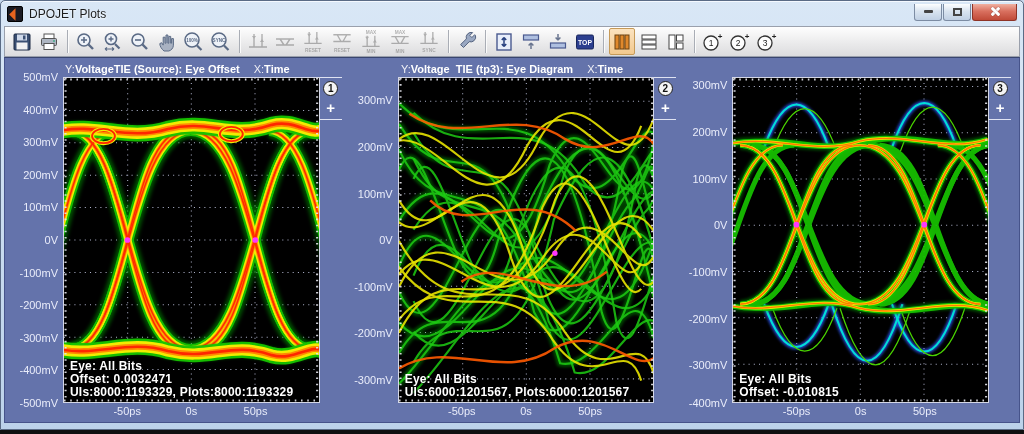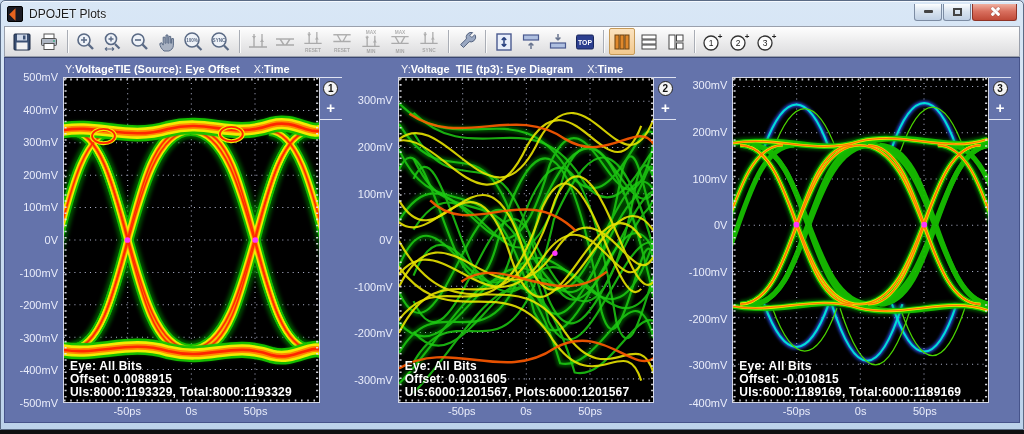--- a/index.html
+++ b/index.html
@@ -349,22 +349,22 @@
           <ellipse cx="161" cy="55" rx="11" ry="7" class="nf" stroke="#f2ec00" stroke-width="4"></ellipse>
           <ellipse cx="161" cy="55" rx="11" ry="7" class="nf" stroke="#ff2600" stroke-width="1.8"></ellipse>
           <circle cx="61" cy="159" r="2.8" fill="#ff35ff"></circle>
           <circle cx="184" cy="159" r="2.8" fill="#ff35ff"></circle>
           <g class="tickline">
             <path d="M0,1.5 H245 M0,316.5 H245 M1.5,0 V318 M243.5,0 V318"></path>
           </g>
         </svg>
         <div class="stats">
           <div>Eye: All Bits</div>
-          <div>Offset: 0.0088915</div>
-          <div>UIs:8000:1193329, Total:8000:1193329</div>
+          <div>Offset: 0.0032471</div>
+          <div>UIs:8000:1193329, Plots:8000:1193329</div>
         </div>
       </div>
       <div class="rail">
         <div class="badge">1</div>
         <div class="plus">+</div>
         <div class="rline"></div>
       </div>
       <div class="xlabels">
         <span class="xt" style="left:25%">-50ps</span>
         <span class="xt" style="left:50%">0s</span>
@@ -427,21 +427,20 @@
           <use href="#e2y" class="w-yellow"></use>
           <use href="#e2y" class="w-yellow" transform="translate(-12,7)"></use>
           <use href="#e2r" class="w-red"></use>
           <circle cx="150" cy="172" r="2.6" fill="#ff35ff"></circle>
           <g class="tickline">
             <path d="M0,1.5 H245 M0,316.5 H245 M1.5,0 V318 M243.5,0 V318"></path>
           </g>
         </svg>
         <div class="stats">
           <div>Eye: All Bits</div>
-          <div>Offset: 0.0031605</div>
           <div>UIs:6000:1201567, Plots:6000:1201567</div>
         </div>
       </div>
       <div class="rail">
         <div class="badge">2</div>
         <div class="plus">+</div>
         <div class="rline"></div>
       </div>
       <div class="xlabels">
         <span class="xt" style="left:25%">-50ps</span>
@@ -501,21 +500,20 @@
           <use href="#e3" class="t-orange"></use>
           <circle cx="61" cy="144" r="2.8" fill="#ff35ff"></circle>
           <circle cx="184" cy="144" r="2.8" fill="#ff35ff"></circle>
           <g class="tickline">
             <path d="M0,1.5 H245 M0,316.5 H245 M1.5,0 V318 M243.5,0 V318"></path>
           </g>
         </svg>
         <div class="stats">
           <div>Eye: All Bits</div>
           <div>Offset: -0.010815</div>
-          <div>UIs:6000:1189169, Total:6000:1189169</div>
         </div>
       </div>
       <div class="rail">
         <div class="badge">3</div>
         <div class="plus">+</div>
         <div class="rline"></div>
       </div>
       <div class="xlabels">
         <span class="xt" style="left:25%">-50ps</span>
         <span class="xt" style="left:50%">0s</span>

